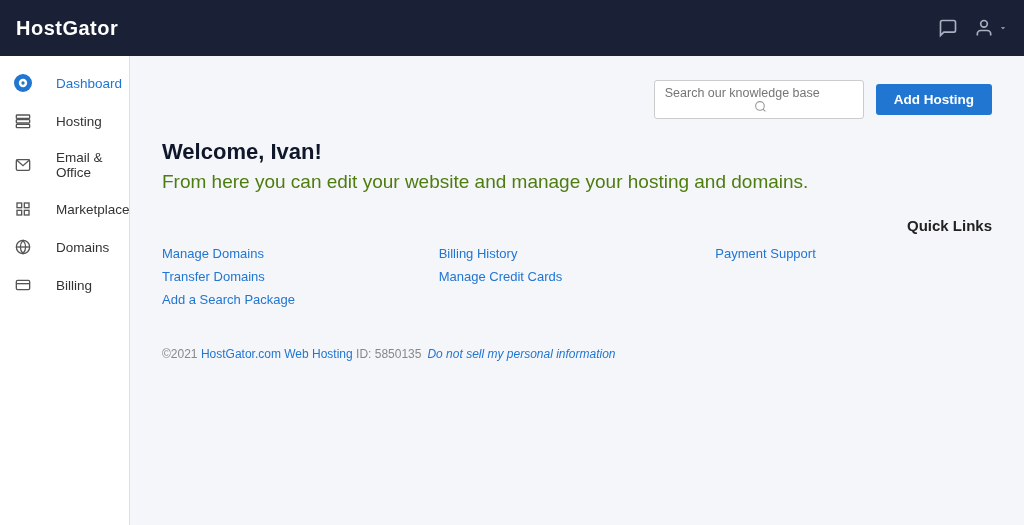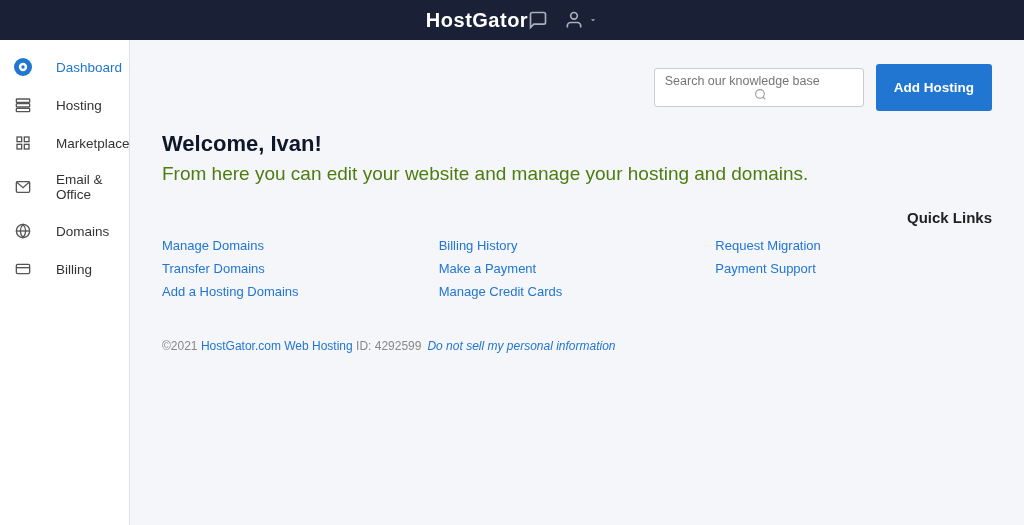--- a/index.html
+++ b/index.html
@@ -1,24 +1,24 @@
 <!DOCTYPE html>
 <html><head>
   <meta charset="utf-8">
   <style>
     * { margin: 0; padding: 0; box-sizing: border-box; }
     body { font-family: Arial, sans-serif; font-size: 14px; background: #f5f5f5; display: flex; flex-direction: column; height: 525px; width: 1024px; overflow: hidden; }
 
     
     .topnav {
       background: #1a2035;
-      height: 40px;
-      display: flex;
-      align-items: center;
-      justify-content: center;
+      height: 56px;
+      display: flex;
+      align-items: center;
+      justify-content: space-between;
       padding: 0 16px;
       flex-shrink: 0;
     }
     .topnav-logo {
       color: #fff;
       font-size: 20px;
       font-weight: bold;
       letter-spacing: 0.5px;
     }
     .topnav-right {
@@ -122,21 +122,21 @@
     .search-box .search-icon {
       color: #999;
       font-size: 13px;
       margin-left: 4px;
     }
     .btn-add-hosting {
       background: #2176d2;
       color: #fff;
       border: none;
       border-radius: 3px;
-      padding: 16px 18px;
+      padding: 8px 18px;
       font-size: 13.5px;
       font-weight: bold;
       cursor: pointer;
     }
 
     
     .welcome-title {
       font-size: 22px;
       font-weight: bold;
       color: #0f172a;
@@ -239,37 +239,37 @@
           <rect x="2" y="10" width="20" height="5" rx="1"></rect>
           <rect x="2" y="17" width="20" height="5" rx="1"></rect>
         </svg>
       </span>
       <span>Hosting</span>
     </div>
 
     <div class="sidebar-item">
       <span class="icon">
         <svg width="16" height="16" viewBox="0 0 24 24" fill="none" stroke="#555" stroke-width="2">
+          <rect x="2" y="4" width="20" height="16" rx="2"></rect>
+          <polyline points="2,4 12,13 22,4"></polyline>
+        </svg>
+      </span>
+      <span>Email &amp; Office</span>
+    </div>
+
+    <div class="sidebar-item">
+      <span class="icon">
+        <svg width="16" height="16" viewBox="0 0 24 24" fill="none" stroke="#555" stroke-width="2">
           <rect x="3" y="3" width="7" height="7"></rect>
           <rect x="14" y="3" width="7" height="7"></rect>
           <rect x="3" y="14" width="7" height="7"></rect>
           <rect x="14" y="14" width="7" height="7"></rect>
         </svg>
       </span>
       <span>Marketplace</span>
-    </div>
-
-    <div class="sidebar-item">
-      <span class="icon">
-        <svg width="16" height="16" viewBox="0 0 24 24" fill="none" stroke="#555" stroke-width="2">
-          <rect x="2" y="4" width="20" height="16" rx="2"></rect>
-          <polyline points="2,4 12,13 22,4"></polyline>
-        </svg>
-      </span>
-      <span>Email &amp; Office</span>
     </div>
 
     <div class="sidebar-item">
       <span class="icon">
         <svg width="16" height="16" viewBox="0 0 24 24" fill="none" stroke="#555" stroke-width="2">
           <circle cx="12" cy="12" r="10"></circle>
           <line x1="2" y1="12" x2="22" y2="12"></line>
           <path d="M12 2a15.3 15.3 0 0 1 4 10 15.3 15.3 0 0 1-4 10 15.3 15.3 0 0 1-4-10 15.3 15.3 0 0 1 4-10z"></path>
         </svg>
       </span>
@@ -306,34 +306,32 @@
 
     <h1 class="welcome-title">Welcome, Ivan!</h1>
     <p class="welcome-subtitle">From here you can edit your website and manage your hosting and domains.</p>
 
     <div class="quick-links-title">Quick Links</div>
     <div class="quick-links-grid">
 
       <div class="quick-links-col">
         <a class="quick-link" href="#">Manage Domains</a>
         <a class="quick-link" href="#">Transfer Domains</a>
-        <a class="quick-link" href="#">Add a Hosting Domains</a>
+        <a class="quick-link" href="#">Add a Search Package</a>
       </div>
 
       <div class="quick-links-col">
         <a class="quick-link" href="#">Billing History</a>
-        <a class="quick-link" href="#">Make a Payment</a>
         <a class="quick-link" href="#">Manage Credit Cards</a>
       </div>
 
       <div class="quick-links-col">
-        <a class="quick-link" href="#">Request Migration</a>
         <a class="quick-link" href="#">Payment Support</a>
       </div>
 
     </div>
 
     <div class="footer">
-      <span>©2021 </span><a href="#">HostGator.com Web Hosting</a><span> ID: 4292599</span><a href="#" class="do-not-sell">Do not sell my personal information</a>
+      <span>©2021 </span><a href="#">HostGator.com Web Hosting</a><span> ID: 5850135</span><a href="#" class="do-not-sell">Do not sell my personal information</a>
     </div>
 
   </main>
 </div>
 
 </body></html>

